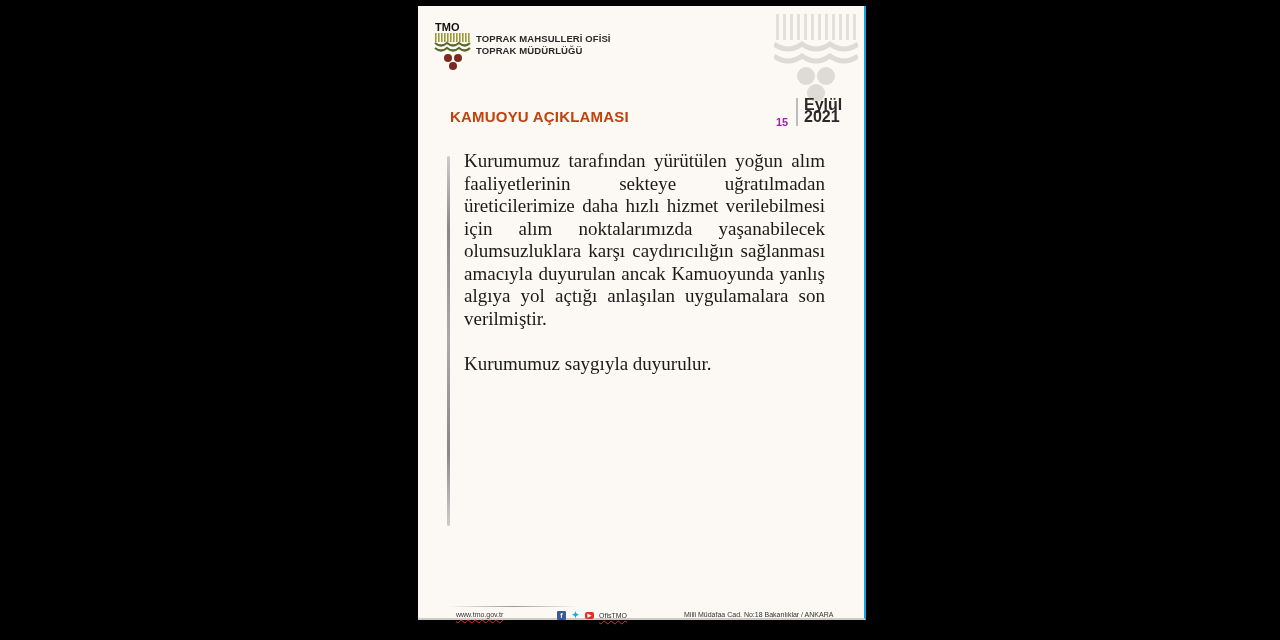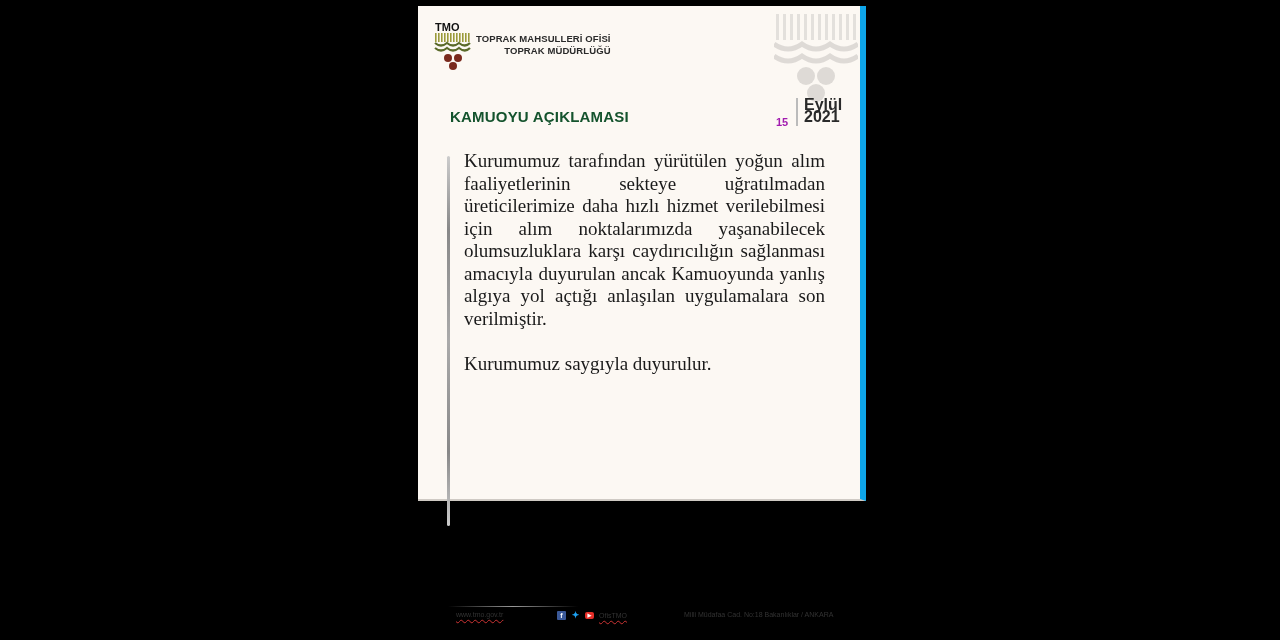--- a/index.html
+++ b/index.html
@@ -1,33 +1,33 @@
 <!DOCTYPE html>
 <html><head>
 <meta charset="utf-8">
 <style>
   html, body { margin:0; padding:0; }
   body {
     width:1280px; height:640px; background:#000; position:relative; overflow:hidden;
     font-family:"Liberation Serif", serif;
   }
   .page {
-    position:absolute; left:418px; top:6px; width:448px; height:495px;
+    position:absolute; left:418px; top:6px; width:448px; height:614px;
     background:#fcf8f3; box-sizing:border-box;
-    border-right:6px solid #0ea5e9; border-bottom:2px solid #cfcac4;
+    border-right:2px solid #0ea5e9; border-bottom:2px solid #cfcac4;
   }
   .logo { position:absolute; left:16px; top:16px; width:44px; height:54px; }
   .org-name {
     position:absolute; left:58px; top:27px; font-family:"Liberation Sans", sans-serif;
-    font-weight:bold; font-size:9.5px; line-height:12px; color:#2a2a2a; letter-spacing:0.1px;text-align:right;
+    font-weight:bold; font-size:9.5px; line-height:12px; color:#2a2a2a; letter-spacing:0.1px;
   }
   .watermark { position:absolute; left:356px; top:6px; width:84px; height:90px; }
   .title {
     position:absolute; left:32px; top:102px; font-family:"Liberation Sans", sans-serif;
-    font-weight:bold; font-size:15px; color:#14532d; letter-spacing:0.2px;
+    font-weight:bold; font-size:15px; color:#c2410c; letter-spacing:0.2px;
   }
   .date-day {
     position:absolute; left:358px; top:110px; font-family:"Liberation Sans", sans-serif;
     font-weight:bold; font-size:11px; color:#a21caf;
   }
   .date-sep { position:absolute; left:378px; top:92px; width:2px; height:28px; background:#bbb; }
   .date-month {
     position:absolute; left:386px; top:93px; font-family:"Liberation Sans", sans-serif;
     font-weight:bold; font-size:16px; line-height:12px; color:#2a2a2a;
   }

